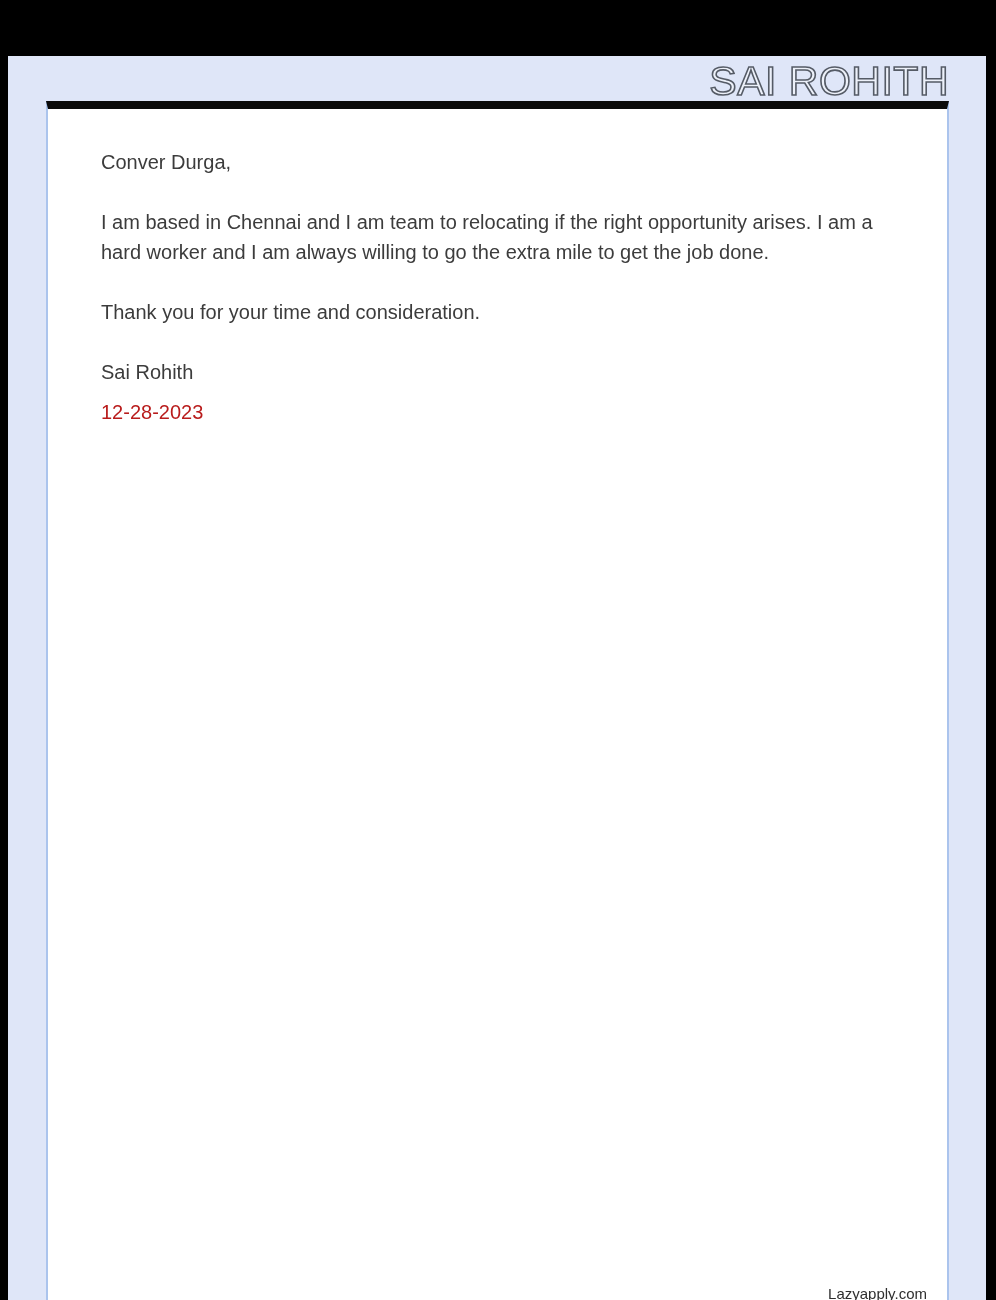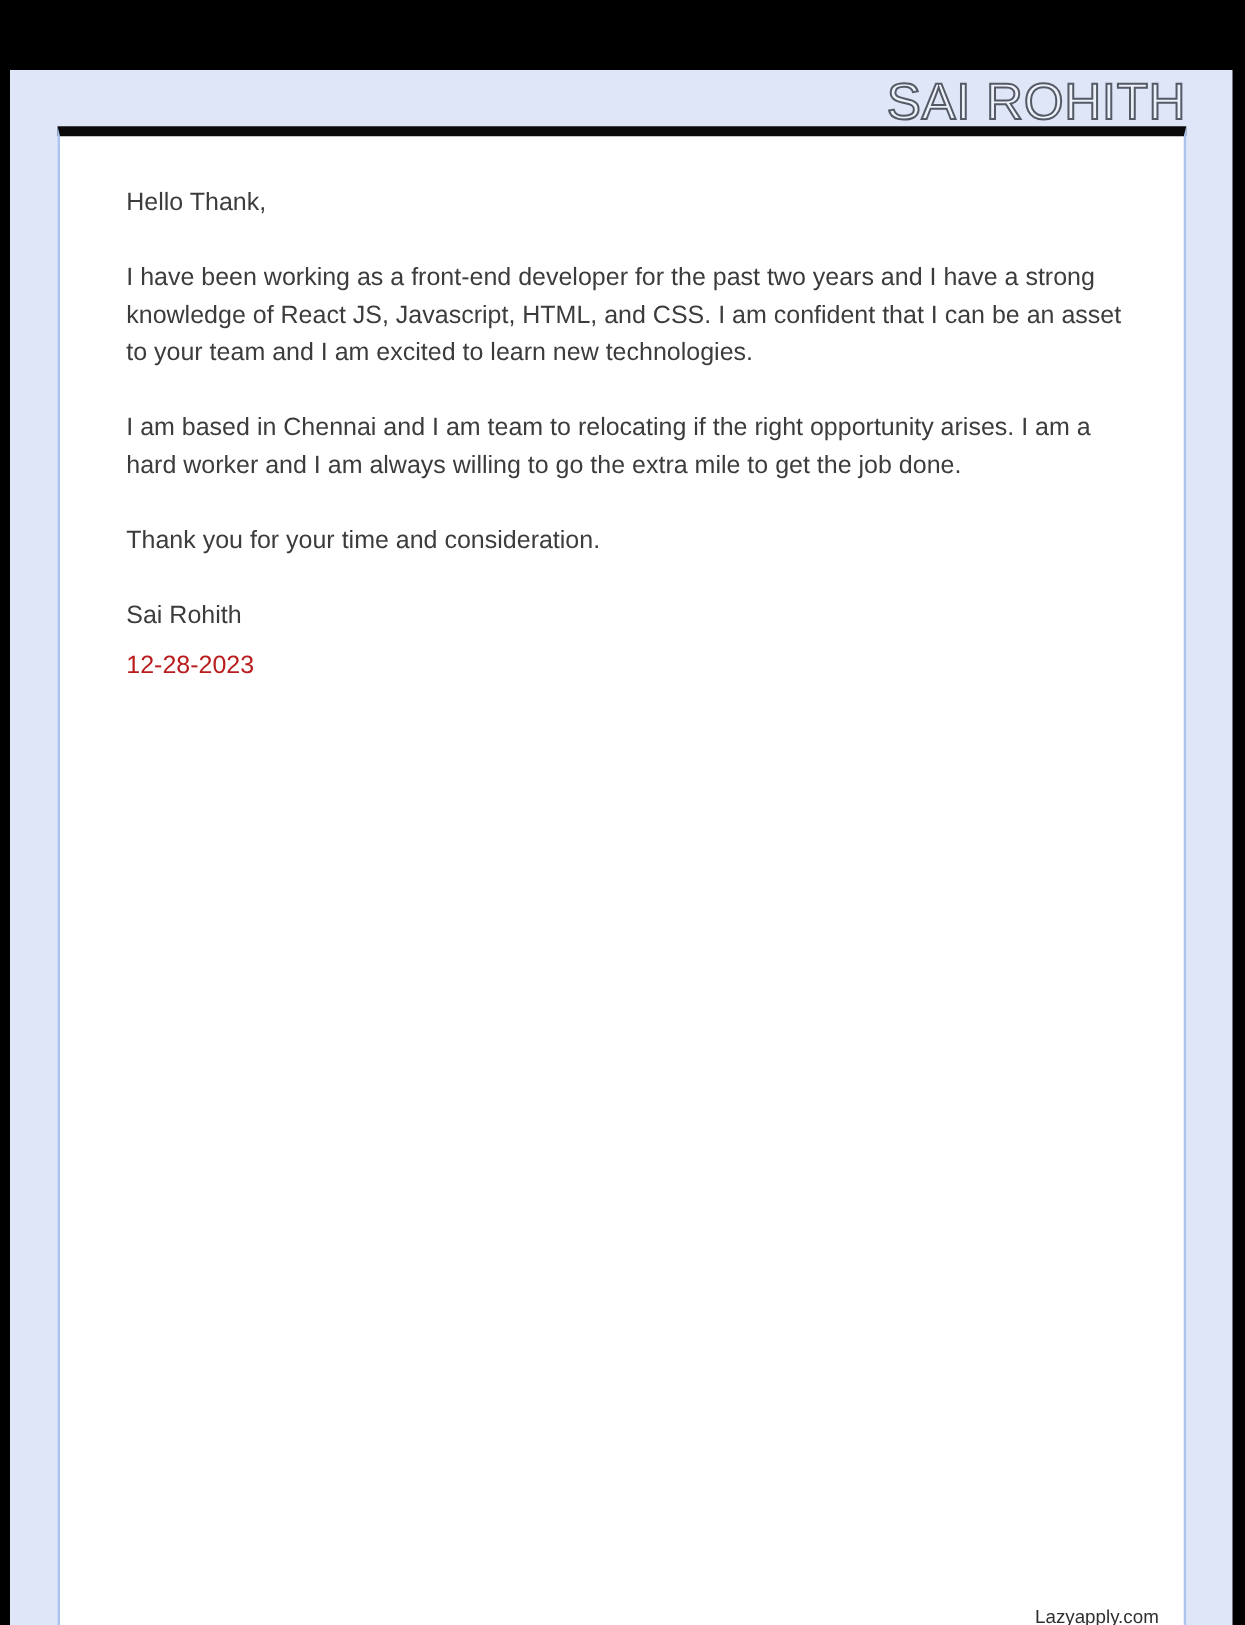--- a/index.html
+++ b/index.html
@@ -85,24 +85,23 @@
 <div class="canvas">
 
   <div class="brand-row">
     <svg width="903" height="45" viewBox="0 0 903 45" aria-hidden="false">
       <text class="brand-text" x="903" y="39" text-anchor="end">SAI ROHITH</text>
     </svg>
   </div>
 
   <div class="doc">
 
-    <p>Hello Thank,</p>
+    <p>Conver Durga,</p>
 
 
-    <p>I have been working as a front-end developer for the past two years and I have a strong knowledge of React JS, Javascript, HTML, and CSS. I am confident that I can be an asset to your team and I am excited to learn new technologies.</p>
 
     <p>I am based in Chennai and I am team to relocating if the right opportunity arises. I am a hard worker and I am always willing to go the extra mile to get the job done.</p>
 
 
     <p>Thank you for your time and consideration.</p>
 
 
     <p class="signature">Sai Rohith</p>
 
     <p><span class="date-link">12-28-2023</span></p>

